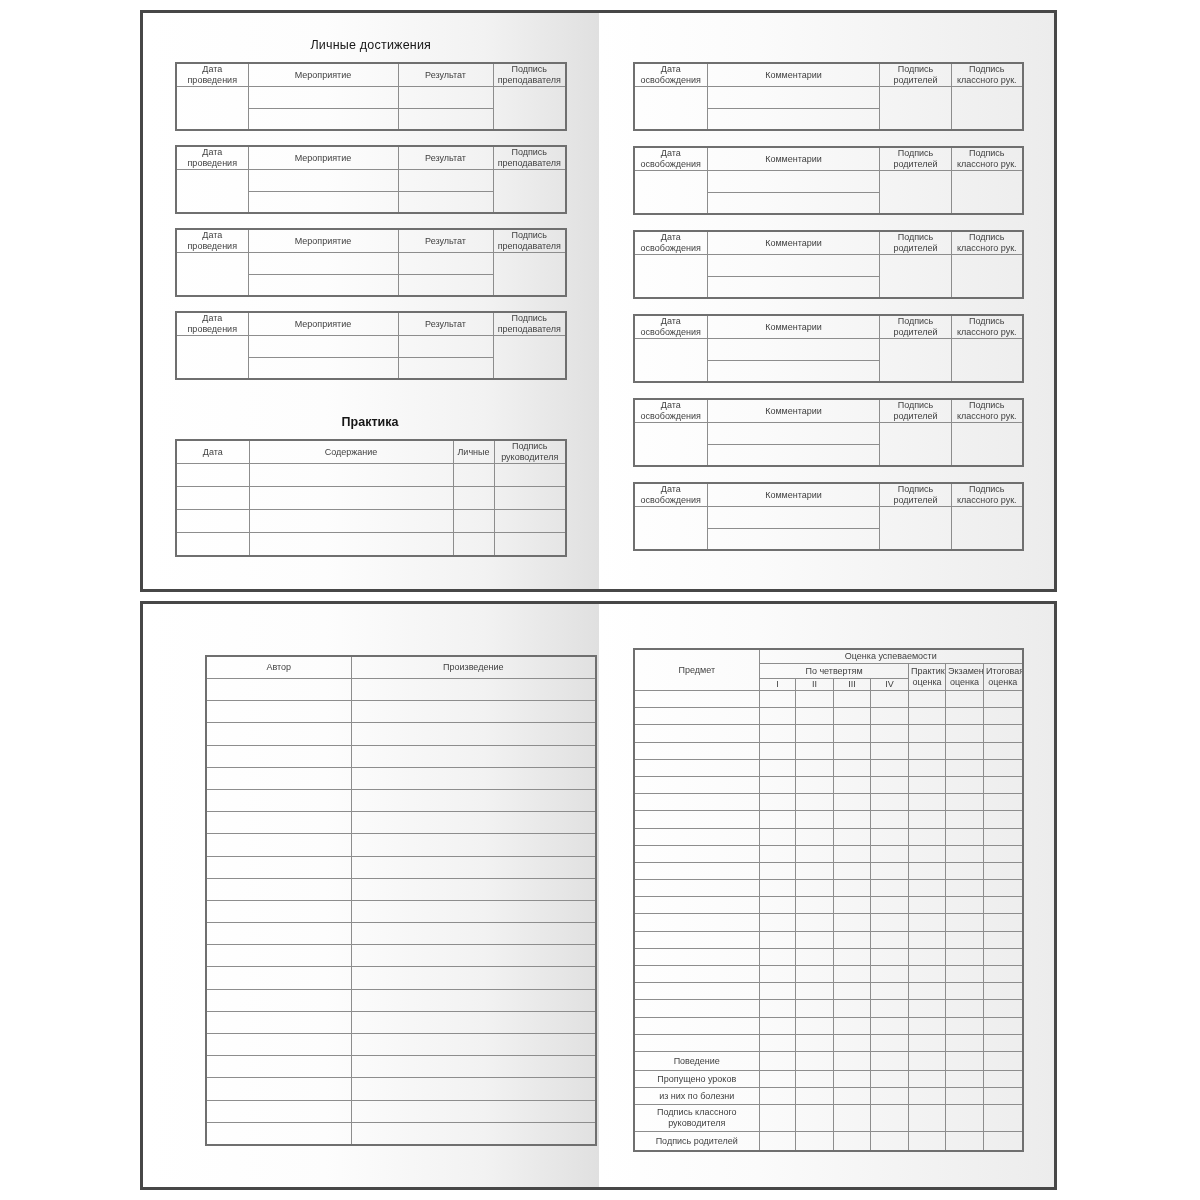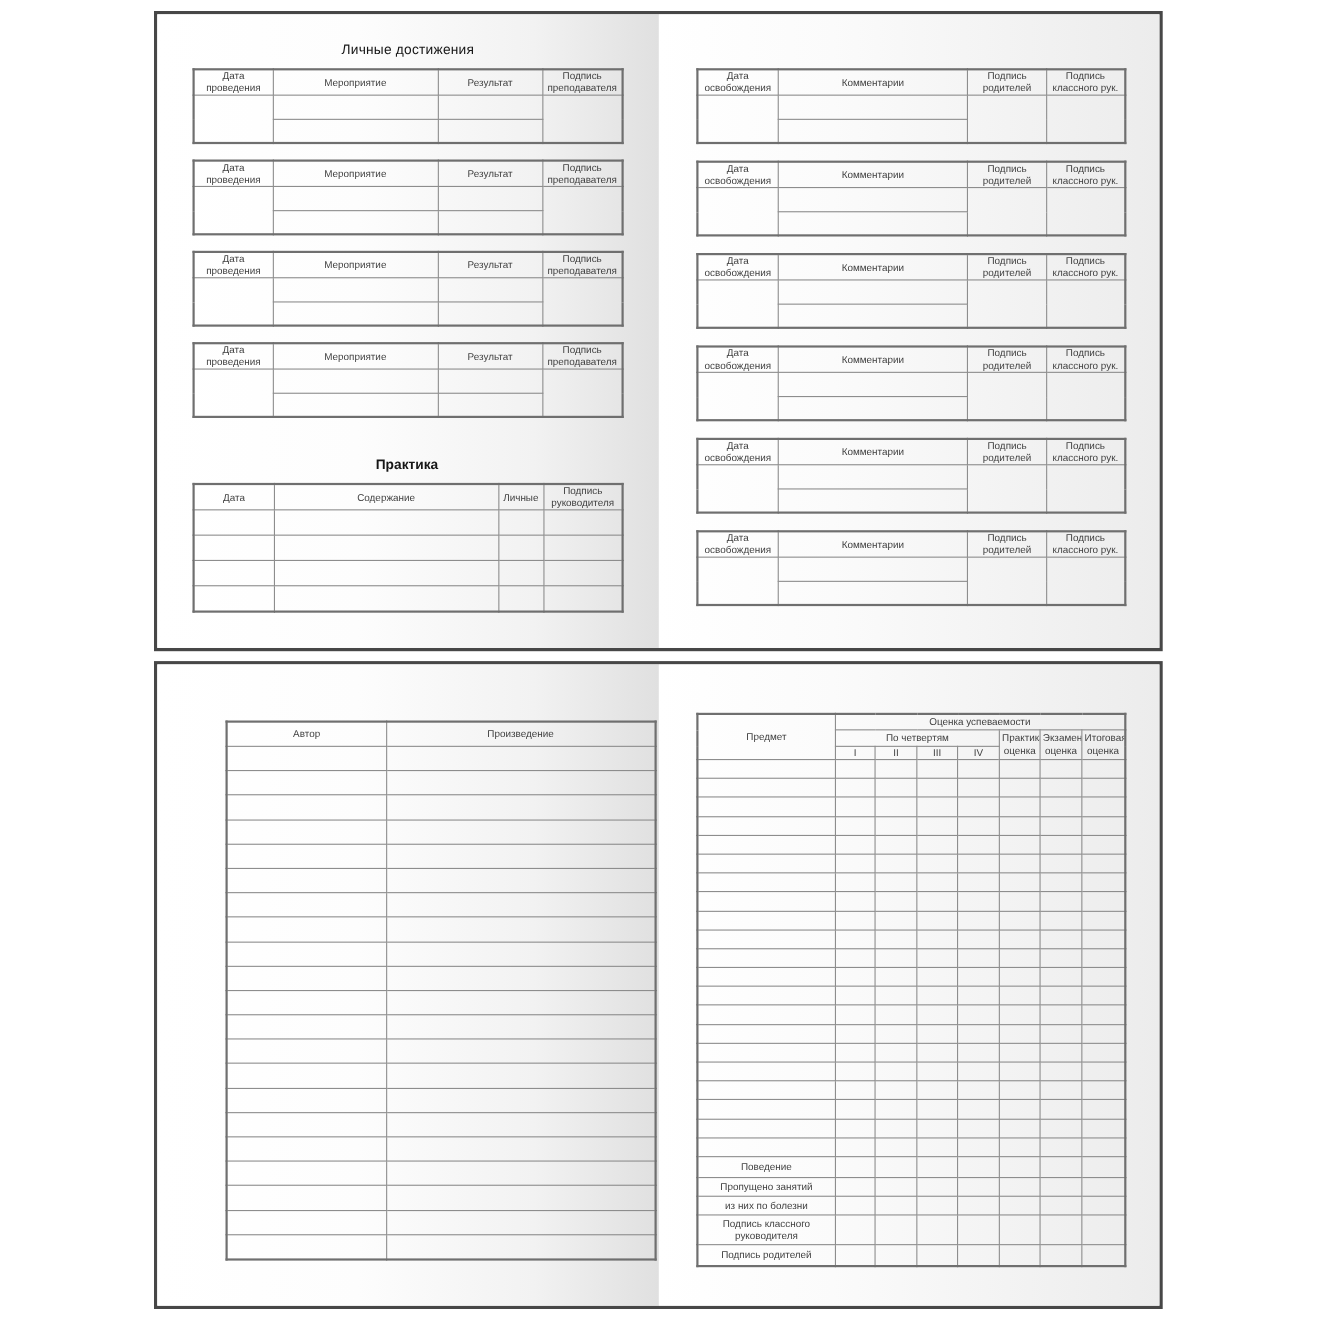--- a/index.html
+++ b/index.html
@@ -744,21 +744,21 @@
                 <td class="g-footer-label" style="height: 18px;">Поведение</td>
                 <td style="height: 18px;"></td>
                 <td style="height: 18px;"></td>
                 <td style="height: 18px;"></td>
                 <td style="height: 18px;"></td>
                 <td style="height: 18px;"></td>
                 <td style="height: 18px;"></td>
                 <td style="height: 18px;"></td>
               </tr>
               <tr>
-                <td class="g-footer-label" style="height: 16px;">Пропущено занятий</td>
+                <td class="g-footer-label" style="height: 16px;">Пропущено уроков</td>
                 <td style="height: 16px;"></td>
                 <td style="height: 16px;"></td>
                 <td style="height: 16px;"></td>
                 <td style="height: 16px;"></td>
                 <td style="height: 16px;"></td>
                 <td style="height: 16px;"></td>
                 <td style="height: 16px;"></td>
               </tr>
               <tr>
                 <td class="g-footer-label g-indent" style="height: 16px;">из них по болезни</td>

